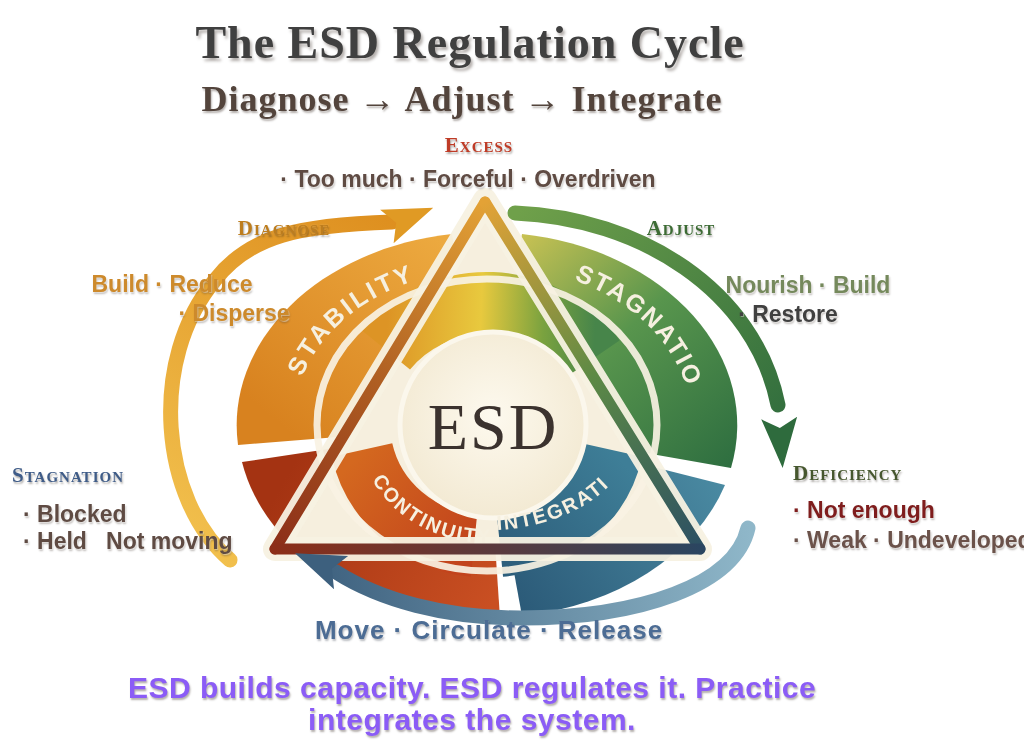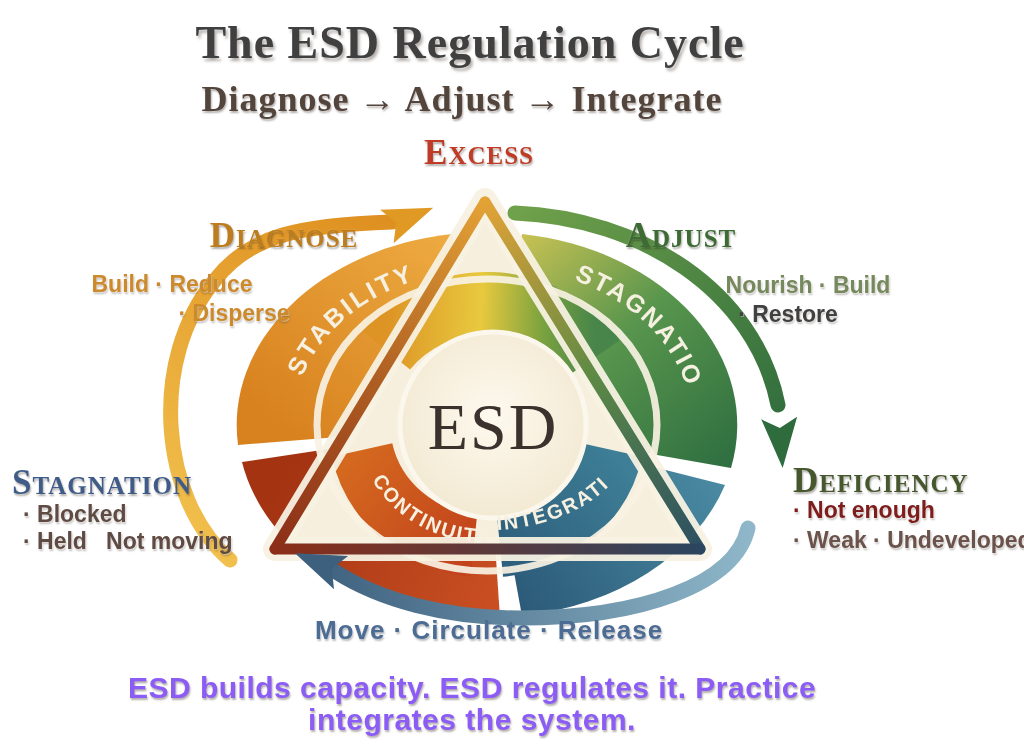--- a/index.html
+++ b/index.html
@@ -6,21 +6,21 @@
   #stage{position:relative;width:1024px;height:752px;background:#ffffff;overflow:hidden;
          font-family:"Liberation Sans",sans-serif;}
   .abs{position:absolute;white-space:nowrap;}
   .ctr{transform:translateX(-50%);}
   .title{font-family:"Liberation Serif",serif;font-weight:bold;font-size:46px;
          color:#404040;letter-spacing:1px;
          text-shadow:2px 3px 3px rgba(40,25,18,.35),0 1px 0 rgba(255,255,255,.25);}
   .subtitle{font-family:"Liberation Serif",serif;font-weight:bold;font-size:36px;
          color:#53443c;letter-spacing:1px;
          text-shadow:1px 2px 2px rgba(40,25,18,.35);}
-  .callout-label{font-family:"Liberation Serif",serif;font-weight:bold;font-size:35px;
+  .callout-label{font-family:"Liberation Serif",serif;font-weight:bold;font-size:21px;
          font-variant:small-caps;letter-spacing:1px;
          text-shadow:1px 2px 2px rgba(30,20,12,.35),0 0 2px rgba(255,255,255,.25);}
   .detail{font-weight:bold;font-size:23px;color:#5f4b43;
          text-shadow:1px 1px 1px rgba(255,255,255,.45),1px 2px 2px rgba(40,25,18,.3);}
   .move-label{font-weight:bold;font-size:26px;letter-spacing:1px;
          text-shadow:1px 2px 2px rgba(20,30,45,.3),0 1px 0 rgba(255,255,255,.4);}
   .caption{font-weight:bold;font-size:30px;color:#8b5cf6;letter-spacing:.5px;
          text-shadow:1px 2px 2px rgba(40,25,18,.35),0 1px 0 rgba(255,255,255,.3);}
   svg text{font-family:"Liberation Sans",sans-serif;}
   .ringlabel{fill:#f6f0e0;font-weight:bold;}
@@ -155,20 +155,21 @@
         <path d="M748,528 C735,585 640,618 520,618 C445,618 380,600 336,572" fill="none" stroke="url(#gArrB)" stroke-width="15" stroke-linecap="round"></path>
         <path d="M38,0 L-12,18 L-2,0 L-12,-18 Z" transform="translate(330,568) rotate(203)" fill="#3d607e"></path>
       </g>
     </g>
   </svg>
 
   <div class="abs ctr title" style="left:470px;top:16px">The ESD Regulation Cycle</div>
   <div class="abs ctr subtitle" style="left:462px;top:78px">Diagnose → Adjust → Integrate</div>
 
   <div class="abs ctr callout-label" style="left: 479px; top: 133px; color: rgb(191, 59, 38);">Excess</div>
+  <div class="abs ctr detail" style="left:468px;top:166px">· Too much · Forceful · Overdriven</div>
 
   <div class="abs ctr callout-label" style="left: 284px; top: 216px; color: rgb(189, 125, 30);">Diagnose</div>
   <div class="abs ctr detail" style="left: 172px; top: 271px; color: rgb(205, 138, 44);">Build · Reduce</div>
   <div class="abs ctr detail" style="left: 186px; top: 300px; color: rgb(205, 138, 44); margin-left: 48px;">· Disperse</div>
 
   <div class="abs ctr callout-label" style="left: 681px; top: 216px; color: rgb(60, 107, 52);">Adjust</div>
   <div class="abs ctr detail" style="left: 808px; top: 272px; color: rgb(117, 137, 92);">Nourish · Build</div>
   <div class="abs ctr detail" style="left: 788px; top: 301px; color: #404040;">· Restore</div>
 
   <div class="abs callout-label" style="left: 12px; top: 463px; color: rgb(63, 92, 136);">Stagnation</div>

